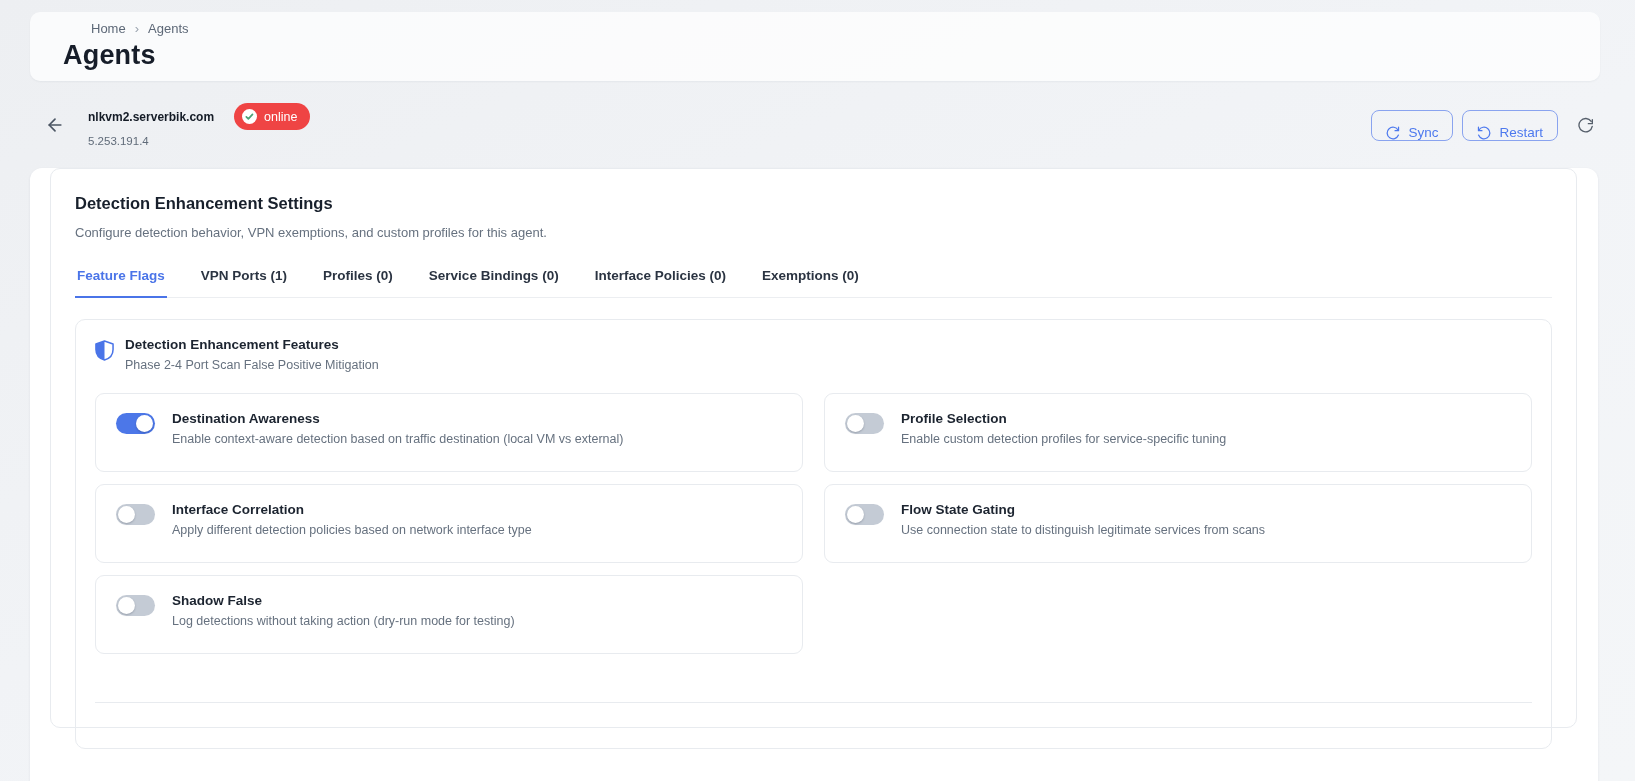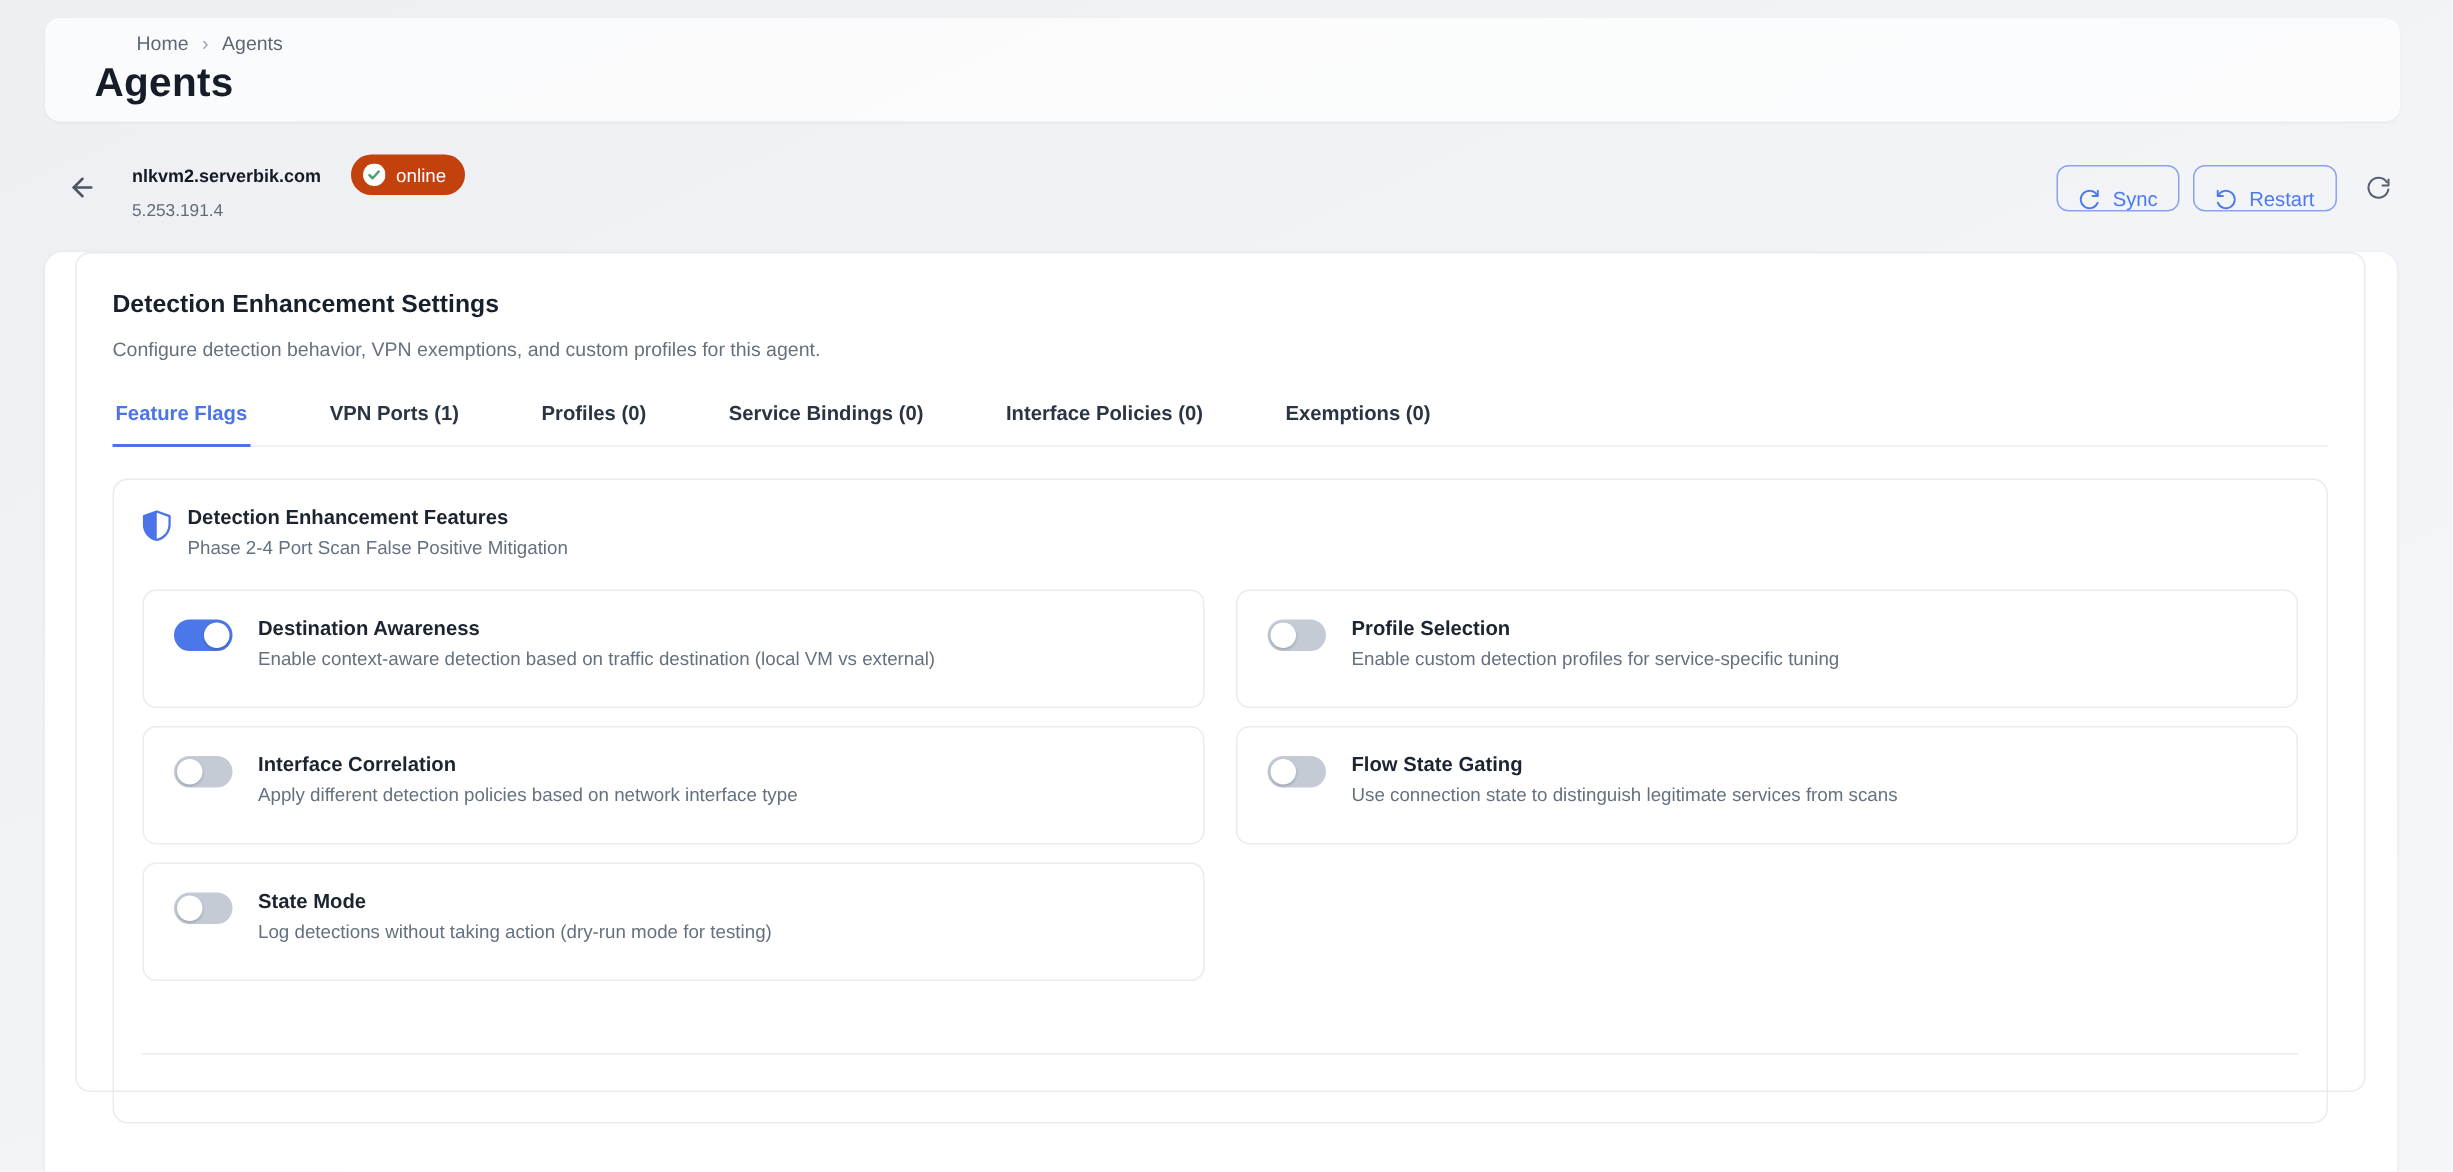--- a/index.html
+++ b/index.html
@@ -30,21 +30,21 @@
   }
   .back-btn {
     width:34px; height:34px; border:none; background:transparent; cursor:pointer;
     display:flex; align-items:center; justify-content:center; margin-left:8px; border-radius:8px;
   }
   .agent-id { margin-left:16px; }
   .agent-name-line { display:flex; align-items:center; gap:20px; }
   .agent-name { font-size:12px; font-weight:700; color:#141b26; }
   .status-badge {
     display:inline-flex; align-items:center; gap:7px;
-    background:#c2410c; color:#fff; font-size:12.5px;
+    background:#ef4444; color:#fff; font-size:12.5px;
     padding:6px 13px 6px 8px; border-radius:15px;
   }
   .agent-ip { font-size:11.5px; color:#606b79; margin-top:5px; }
   .header-actions { margin-left:auto; display:flex; align-items:center; gap:9px; }
   .action-btn {
     display:inline-flex; align-items:flex-end; gap:8px;
     height:31px; padding:0 14px; border-radius:8px;
     border:1px solid #89a3ef; background:transparent;
     color:#4d79ee; font-size:13.5px; font-family:inherit; cursor:pointer;
   }
@@ -70,21 +70,21 @@
 
   
   .inner-card {
     margin:17px 21px 0 20px;
     border:1px solid #e8ebef; border-radius:10px;
     background:#fff; height:560px; padding:25px 24px 0 24px;
   }
   .settings-title { font-size:16.5px; font-weight:700; color:#18202c; }
   .settings-subtitle { font-size:13px; color:#66717f; margin-top:12px; }
 
-  .subtabs { display:flex; gap:51px; margin-top:22px; border-bottom:1px solid #eceef1; }
+  .subtabs { display:flex; gap:32px; margin-top:22px; border-bottom:1px solid #eceef1; }
   .subtab {
     font-size:13.5px; font-weight:600; color:#2b3442;
     padding:6px 2px 13px 2px; cursor:pointer;
     border-bottom:2.5px solid transparent; margin-bottom:-1px; white-space:nowrap;
   }
   .subtab.active { color:#4a74e8; border-bottom-color:#4a74e8; }
 
   
   .features-panel {
     margin-top:21px; border:1px solid #e8ebef; border-radius:10px;
@@ -242,21 +242,21 @@
     <div>
       <div class="toggle-label">Flow State Gating</div>
       <div class="toggle-desc">Use connection state to distinguish legitimate services from scans</div>
     </div>
   </div>
           <div class="toggle-card">
     <div class="switch">
               <div class="knob"></div>
             </div>
     <div>
-      <div class="toggle-label">State Mode</div>
+      <div class="toggle-label">Shadow False</div>
       <div class="toggle-desc">Log detections without taking action (dry-run mode for testing)</div>
     </div>
   </div>
         </div>
 
       <hr class="panel-divider">
     </div>
   </div>
 </div>
 

